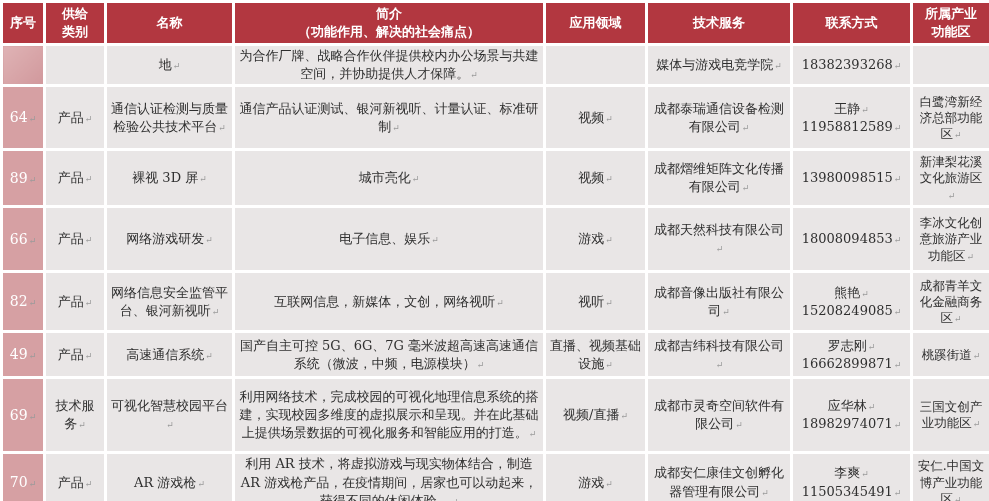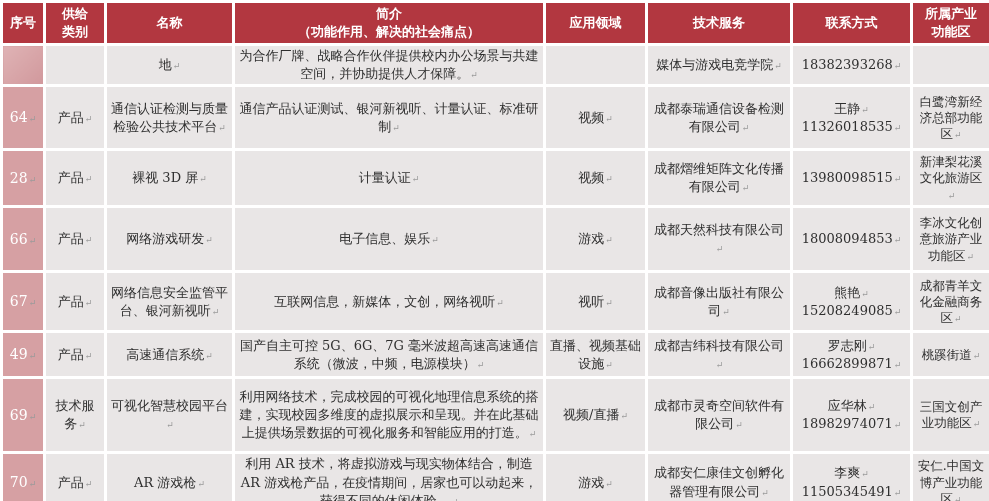--- a/index.html
+++ b/index.html
@@ -131,38 +131,38 @@
           <div class="line"><span>通信产品认证测试、银河新视听、计量认证、标准研制</span><span class="pm">↵</span></div>
         </td>
         <td class="col-field">
           <div class="line"><span>视频</span><span class="pm">↵</span></div>
         </td>
         <td class="col-entity">
           <div class="line"><span>成都泰瑞通信设备检测有限公司</span><span class="pm">↵</span></div>
         </td>
         <td class="col-contact">
           <div class="line"><span>王静</span><span class="pm">↵</span></div>
-          <div class="line"><span>11326018535</span><span class="pm">↵</span></div>
+          <div class="line"><span>11958812589</span><span class="pm">↵</span></div>
         </td>
         <td class="col-zone">
           <div class="line"><span>白鹭湾新经济总部功能区</span><span class="pm">↵</span></div>
         </td>
       </tr>
       <tr>
         <td class="col-no">
-          <div class="line"><span>28</span><span class="pm">↵</span></div>
+          <div class="line"><span>89</span><span class="pm">↵</span></div>
         </td>
         <td class="col-category">
           <div class="line"><span>产品</span><span class="pm">↵</span></div>
         </td>
         <td class="col-name">
           <div class="line"><span>裸视 3D 屏</span><span class="pm">↵</span></div>
         </td>
         <td class="col-intro">
-          <div class="line"><span>计量认证</span><span class="pm">↵</span></div>
+          <div class="line"><span>城市亮化</span><span class="pm">↵</span></div>
         </td>
         <td class="col-field">
           <div class="line"><span>视频</span><span class="pm">↵</span></div>
         </td>
         <td class="col-entity">
           <div class="line"><span>成都熠维矩阵文化传播有限公司</span><span class="pm">↵</span></div>
         </td>
         <td class="col-contact">
           <div class="line"><span>13980098515</span><span class="pm">↵</span></div>
         </td>
@@ -191,21 +191,21 @@
         </td>
         <td class="col-contact">
           <div class="line"><span>18008094853</span><span class="pm">↵</span></div>
         </td>
         <td class="col-zone">
           <div class="line"><span>李冰文化创意旅游产业功能区</span><span class="pm">↵</span></div>
         </td>
       </tr>
       <tr>
         <td class="col-no">
-          <div class="line"><span>67</span><span class="pm">↵</span></div>
+          <div class="line"><span>82</span><span class="pm">↵</span></div>
         </td>
         <td class="col-category">
           <div class="line"><span>产品</span><span class="pm">↵</span></div>
         </td>
         <td class="col-name">
           <div class="line"><span>网络信息安全监管平台、银河新视听</span><span class="pm">↵</span></div>
         </td>
         <td class="col-intro">
           <div class="line"><span>互联网信息，新媒体，文创，网络视听</span><span class="pm">↵</span></div>
         </td>

